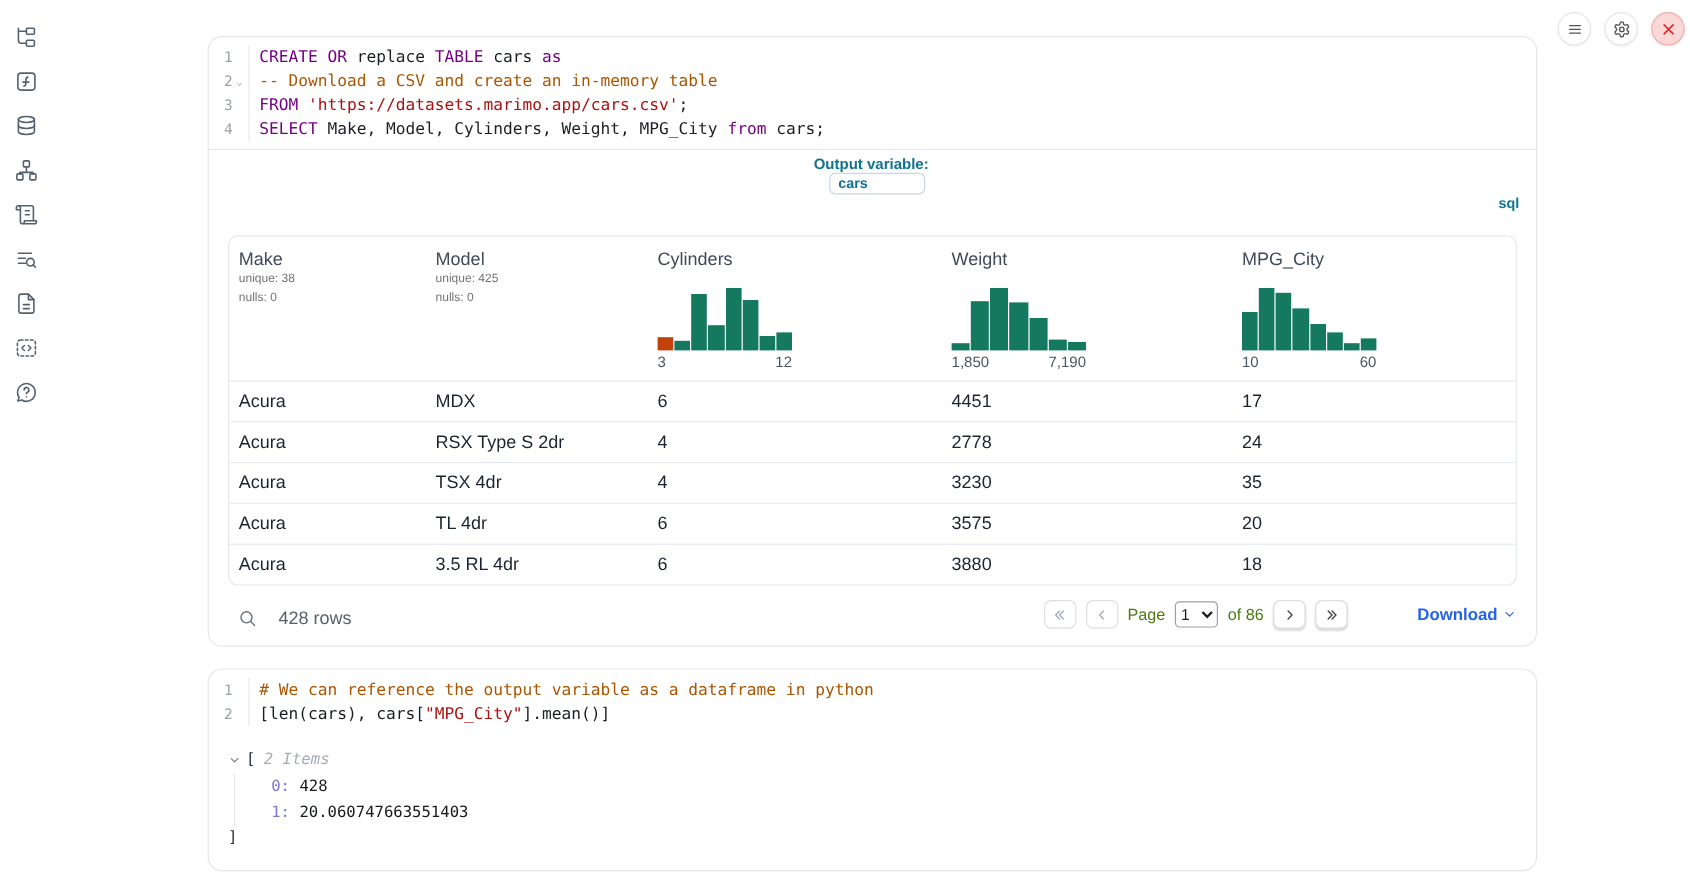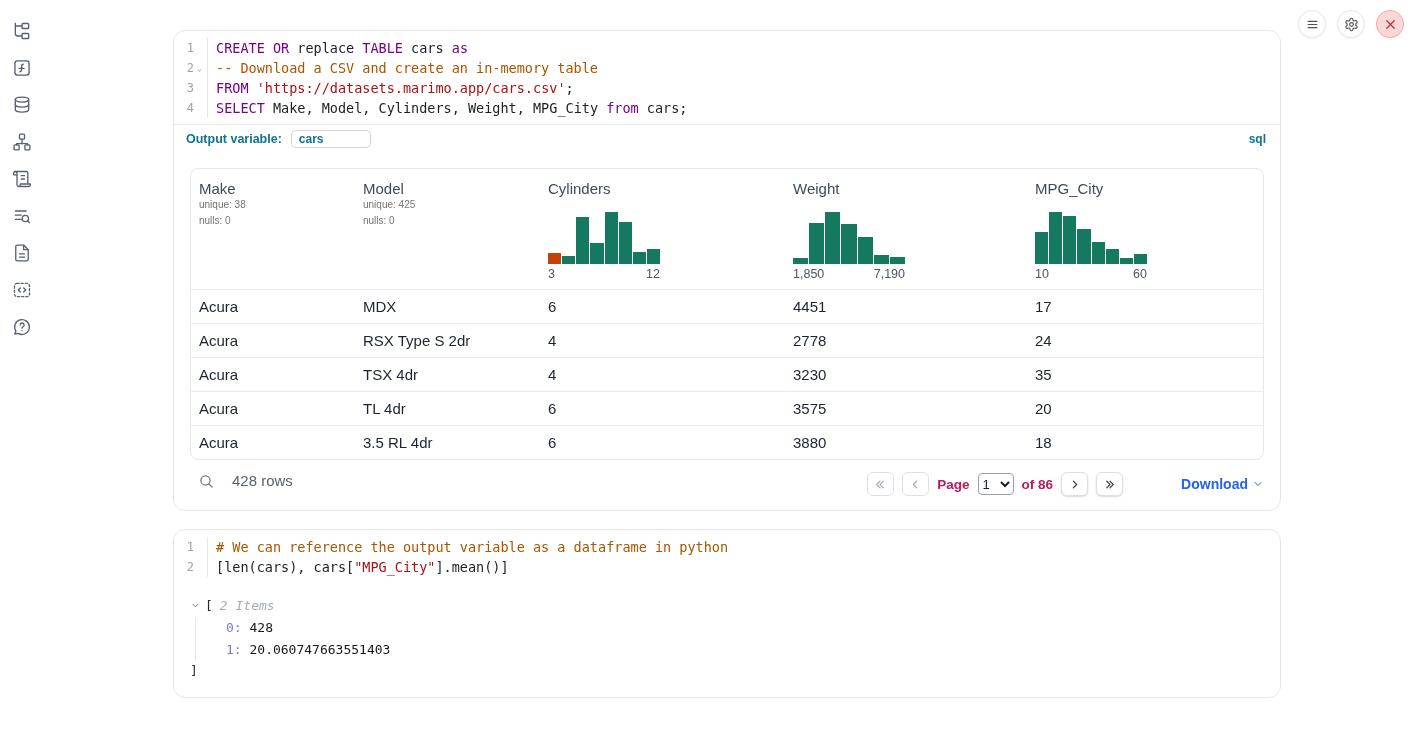--- a/index.html
+++ b/index.html
@@ -39,21 +39,21 @@
   .codecol { flex:1; padding-left:8px; }
   .code-line { height:20px; font-family:"DejaVu Sans Mono", monospace; font-size:13.5px;
     line-height:20px; white-space:pre; }
   .tok-kw { color:#770088; }
   .tok-comment { color:#aa5500; }
   .tok-str { color:#aa1111; }
   .tok-plain { color:#1b1f24; }
 
   
   .outvar-row { border-top:1px solid #e6e9ed; display:flex; align-items:center;
-    padding:5px 14px 6px 12px; }
+    padding:5px 14px 6px 12px;flex-direction:column; }
   .outvar-label { font-size:12.5px; font-weight:bold; color:#0e7490; }
   .outvar-input { margin-left:9px; width:80px; height:18px; border:1px solid #cbd5e1;
     border-radius:5px; font-family:"Liberation Sans", sans-serif; font-size:12px;
     font-weight:bold; color:#0e7490; padding:0 7px; outline:none; }
   .lang-badge { margin-left:auto; font-size:12px; font-weight:bold; color:#0e7490; cursor:default; }
 
   
   .output-section { padding:14px 16px 0; }
   .data-table { border:1px solid #e4e8ed; border-radius:8px; overflow:hidden; }
   .thead, .trow { display:grid; grid-template-columns:164px 185px 245px 242px 1fr; }
@@ -63,35 +63,35 @@
   .th-stat:first-of-type { margin-top:10px; }
   .hist { margin-top:auto; width:112px; }
   .hist-bars { display:flex; align-items:flex-end; gap:1px; height:52px; }
   .hist-bar { flex:1 1 0; background:#15795f; }
   .hist-axis { display:flex; justify-content:space-between; font-size:12.5px; color:#4b5563;
     margin-top:3px; }
   .trow { border-top:1px solid #e7eaee; }
   .td { padding:8px 8px; font-size:15px; color:#1c2430; line-height:17px; }
 
   
-  .table-footer { display:flex; align-items:flex-start; padding:12px 0 14px 8px; }
+  .table-footer { display:flex; align-items:flex-end; padding:12px 0 14px 8px; }
   .search-btn { background:none; border:none; cursor:pointer; width:18px; height:18px;
     display:flex; align-items:center; }
   .search-btn svg { width:17px; height:17px; fill:none; stroke:#6b7280; stroke-width:1.7;
     stroke-linecap:round; }
   .rows-count { margin-left:16px; font-size:15px; color:#565f6b; }
   .pager { margin-left:auto; display:flex; align-items:center; gap:8px; }
   .pg-btn { width:27px; height:24px; border:1px solid #dcdfe4; border-radius:6px; background:#fff;
     display:flex; align-items:center; justify-content:center; cursor:pointer; }
   .pg-btn svg { width:13px; height:13px; fill:none; stroke-width:2.2; stroke-linecap:round;
     stroke-linejoin:round; }
   .pg-btn.disabled svg { stroke:#a8aeb8; }
   .pg-btn.enabled { box-shadow:0 1px 2px rgba(0,0,0,.15); }
   .pg-btn.enabled svg { stroke:#44484f; }
-  .page-label, .of-label { font-size:13.5px; font-weight:700; color:#be185d; }
+  .page-label, .of-label { font-size:13.5px; font-weight:400; color:#4d7c0f; }
   .page-select { height:22px; min-width:36px; font-size:13px; color:#1b1f24;
     border:1px solid #9aa1ab; border-radius:4px; background:#fff;
     font-family:"Liberation Sans", sans-serif; }
   .download { margin-left:18px; display:flex; align-items:center; gap:4px; background:none;
     border:none; color:#2563eb; font-size:14px; font-weight:600; cursor:pointer;
     font-family:"Liberation Sans", sans-serif;padding-left:32px; }
   .download svg { width:12px; height:12px; fill:none; stroke:#2563eb; stroke-width:2;
     stroke-linecap:round; stroke-linejoin:round; }
 
   

